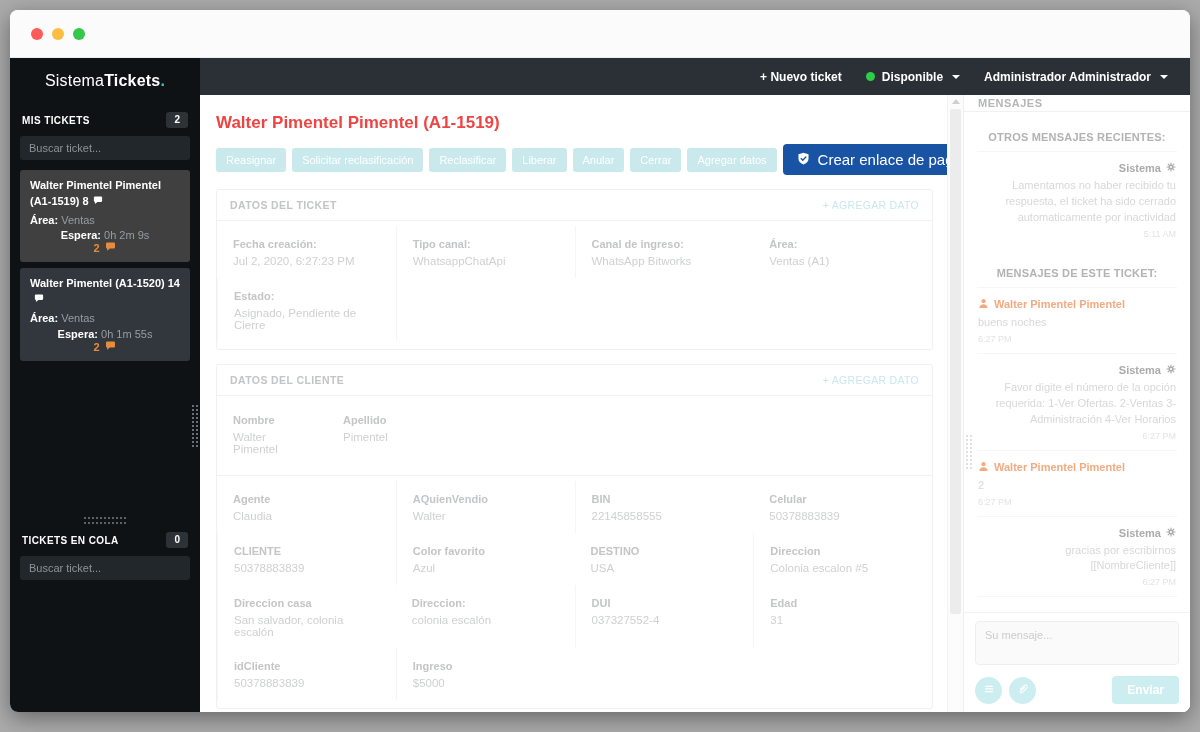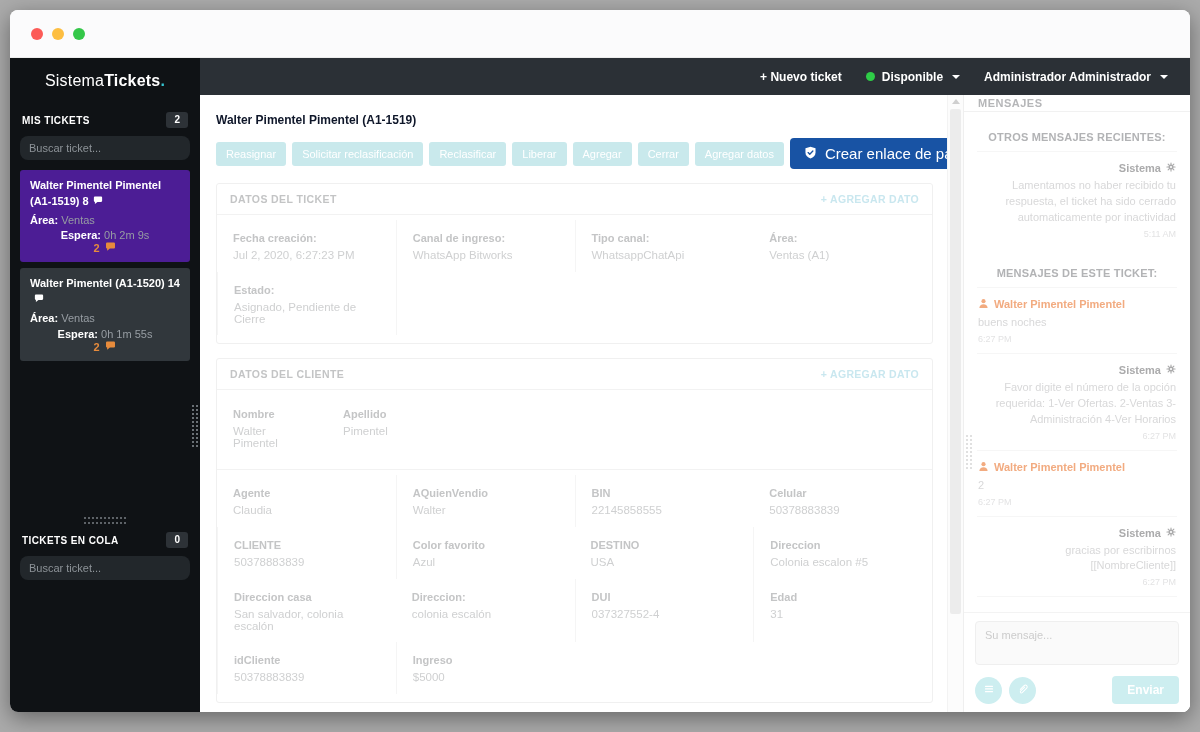--- a/index.html
+++ b/index.html
@@ -32,26 +32,26 @@
   }
   .logo { height:46px; flex:none; display:flex; align-items:center; justify-content:center;
           font-size:16px; color:#fff; letter-spacing:.2px; }
   .logo .bold { font-weight:bold; }
   .logo .accent { color:#35c5d1; font-weight:bold; }
   .side-header { display:flex; align-items:center; justify-content:space-between;
                  padding:8px 12px 6px 12px; }
   .side-header .lbl { font-size:10px; font-weight:bold; letter-spacing:.4px; color:#fff; }
   .count-badge { background:#2d3237; color:#fff; font-size:10px; font-weight:bold;
                  border-radius:3px; padding:3px 8px; line-height:1; }
-  .side-search { margin:2px 10px 4px 10px; background:#22272b; border:none; border-radius:8px;
+  .side-search { margin:2px 10px 4px 10px; background:#22272b; border:none; border-radius:3px;
                  height:24px; color:#bbb; padding:0 9px; font-size:11px; outline:none; }
   .side-search::placeholder { color:#8d9398; }
   .ticket-card { margin:6px 10px 0 10px; border-radius:3px; padding:8px 10px 7px 10px;
                  font-size:11px; cursor:pointer; }
-  .ticket-card.active { background:#4c1d95; }
+  .ticket-card.active { background:#404040; }
   .ticket-card.idle   { background:#31373c; }
   .tc-title { font-weight:bold; color:#fff; line-height:1.45; }
   .tc-bubble { display:inline-block; vertical-align:-1px; margin-left:3px; }
   .tc-line { color:#979da3; margin-top:2px; line-height:1.4; }
   .tc-line b { color:#fff; }
   .tc-bottom { display:flex; justify-content:space-between; align-items:center; margin-top:1px;flex-direction:column; }
   .tc-wait { color:#979da3; } .tc-wait b { color:#fff; }
   .tc-unread { color:#e78b3c; font-weight:bold; display:flex; align-items:center; gap:4px; }
   .side-spacer { flex:1; }
   .h-grip { align-self:center; width:42px; height:7px; flex:none;
@@ -67,33 +67,33 @@
   .top-item { color:#fff; font-size:12px; font-weight:bold; display:flex; align-items:center;
               gap:7px; cursor:pointer; white-space:nowrap; }
   .status-dot { width:9px; height:9px; border-radius:50%; background:#2ecc47; }
   .caret { width:0; height:0; border-left:4px solid transparent; border-right:4px solid transparent;
            border-top:4px solid #fff; margin-left:2px; }
 
   .content-row { flex:1; display:flex; min-height:0; background:#fff; }
 
   
   .main { flex:1; min-width:0; padding:14px 14px 0 16px; overflow:hidden; background:#fff; }
-  .page-title { color:#0f172a; font-size:12px; font-weight:bold; margin-top:4px; }
+  .page-title { color:#ef4444; font-size:17px; font-weight:bold; margin-top:4px; }
   .actions-row { display:flex; align-items:center; gap:6px; margin-top:11px; }
   .action-btn { background:#c9e9ec; color:#fff; border:none; border-radius:3px;
                 padding:6px 10px; font-size:11px; font-family:inherit; cursor:pointer; white-space:nowrap; }
   .wompi-btn { margin-left:auto; background:#1853a4; color:#fff; border:none; border-radius:4px;
                padding:7px 14px; font-size:15px; display:flex; align-items:center; gap:8px;
                font-family:inherit; cursor:pointer; white-space:nowrap; }
   .wompi-btn .brand { font-weight:bold; margin-left:3px; }
   .panel { border:1px solid #f0f0f0; border-radius:3px; margin-top:14px; background:#fff; }
   .panel-header { display:flex; justify-content:space-between; align-items:center;
                   padding:9px 13px; border-bottom:1px solid #f2f2f2; }
   .panel-title { color:#c3c4c5; font-weight:bold; font-size:10.5px; letter-spacing:.4px; }
-  .panel-add { color:#c9e7ef; font-weight:bold; font-size:10.5px; cursor:pointer; letter-spacing:.3px; }
+  .panel-add { color:#c9e7ef; font-weight:normal; font-size:10.5px; cursor:pointer; letter-spacing:.3px; }
   .fields-grid { display:grid; grid-template-columns:1fr 1fr 1fr 1fr; padding:5px 0 8px 0; }
   .field { padding:12px 16px 10px 16px; min-height:52px; }
   .field.sep { border-left:1px solid #f5f5f5; }
   .f-label { color:#c4c5c6; font-weight:bold; font-size:11px; }
   .f-value { color:#cfd0d1; font-size:11.5px; margin-top:5px; min-height:13px; }
   .name-row { display:flex; padding:8px 0 10px 0; border-bottom:1px solid #f2f2f2; }
   .name-cell { padding:10px 16px; width:110px; flex:none; }
   .name-cell + .name-cell { width:auto; }
 
   
@@ -229,21 +229,21 @@
       <div class="content-row">
 
         <div class="main">
           <div class="page-title">Walter Pimentel Pimentel (A1-1519)</div>
 
           <div class="actions-row">
             <button class="action-btn">Reasignar</button>
             <button class="action-btn">Solicitar reclasificación</button>
             <button class="action-btn">Reclasificar</button>
             <button class="action-btn">Liberar</button>
-            <button class="action-btn">Agregar</button>
+            <button class="action-btn">Anular</button>
             <button class="action-btn">Cerrar</button>
             <button class="action-btn">Agregar datos</button>
             <button class="wompi-btn">
               <span><svg width="13" height="13" viewBox="0 0 16 16">
                     <path fill="#fff" d="M8 .8l6.2 2.1v5.2c0 3.9-2.7 6.3-6.2 7.3C4.5 14.4 1.8 12 1.8 8.1V2.9z"></path>
                     <path d="M5.1 8.1l2 2 3.8-4" stroke="#1853a4" stroke-width="1.6" fill="none" stroke-linecap="round" stroke-linejoin="round"></path>
                   </svg></span>
               <span>Crear enlace de pago</span>
                 <span class="brand">Wompi</span>
             </button>
@@ -253,26 +253,26 @@
             <div class="panel-header">
               <span class="panel-title">DATOS DEL TICKET</span>
               <span class="panel-add">+ AGREGAR DATO</span>
             </div>
             <div class="fields-grid">
               <div class="field">
                   <div class="f-label">Fecha creación:</div>
                   <div class="f-value">Jul 2, 2020, 6:27:23 PM</div>
                 </div>
               <div class="field sep">
+                  <div class="f-label">Tipo canal:</div>
+                  <div class="f-value">WhatsappChatApi</div>
+                </div>
+              <div class="field sep">
                   <div class="f-label">Canal de ingreso:</div>
                   <div class="f-value">WhatsApp Bitworks</div>
-                </div>
-              <div class="field sep">
-                  <div class="f-label">Tipo canal:</div>
-                  <div class="f-value">WhatsappChatApi</div>
                 </div>
               <div class="field">
                   <div class="f-label">Área:</div>
                   <div class="f-value">Ventas (A1)</div>
                 </div>
               <div class="field sep">
                   <div class="f-label">Estado:</div>
                   <div class="f-value">Asignado, Pendiente de Cierre</div>
                 </div>
               <div class="field sep"></div>

